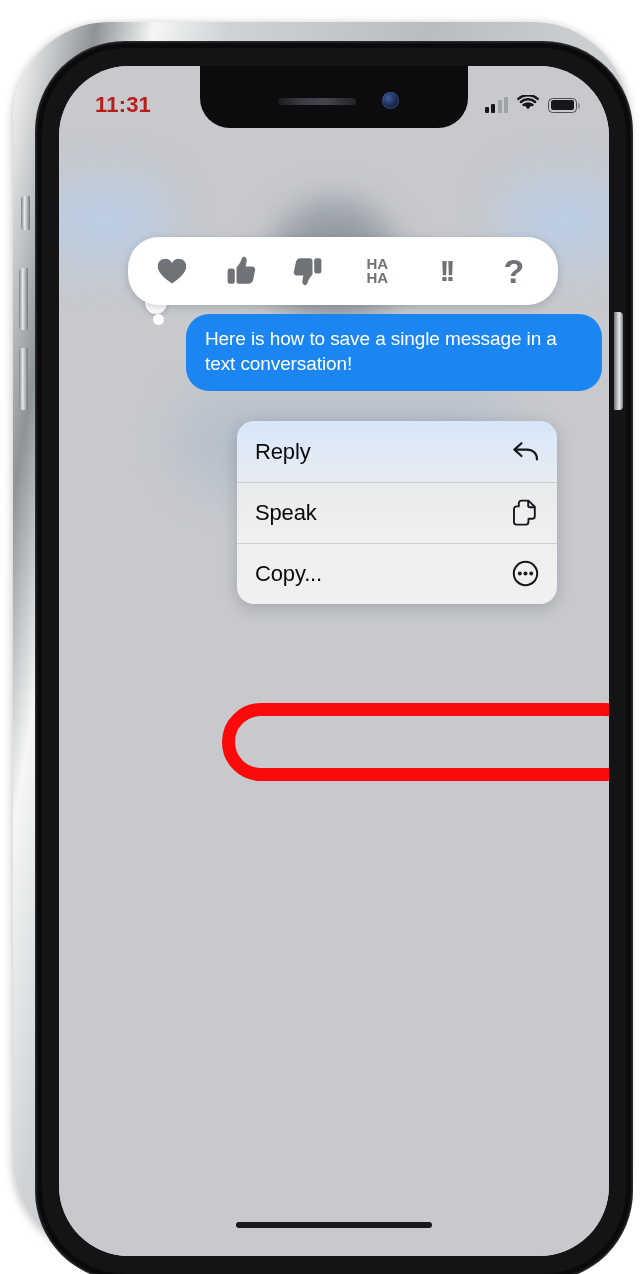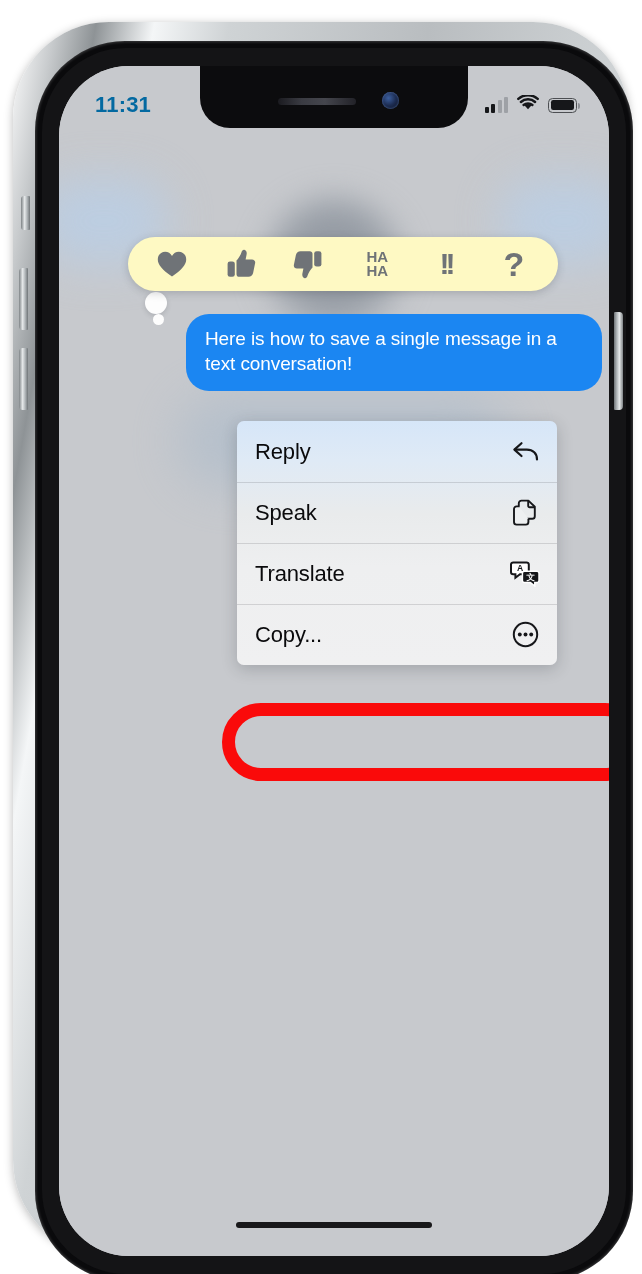--- a/index.html
+++ b/index.html
@@ -83,43 +83,43 @@
     background:radial-gradient(circle at 38% 36%, #3c5f9e 0%, #1d2d52 48%, #0a0d18 100%);
     box-shadow:inset 0 0 2px rgba(110,150,220,.8);
   }
 
   
   #status-bar{
     position:absolute; top:0; left:0; right:0; height:64px; z-index:30;
     display:flex; align-items:center; justify-content:space-between;
     padding:14px 32px 0 36px;
   }
-  #status-time{ font-size:22px; font-weight:700; color:#0369a1; letter-spacing:.2px; }
+  #status-time{ font-size:22px; font-weight:700; color:#b91c1c; letter-spacing:.2px; }
   #status-icons{ display:flex; align-items:center; gap:9px; }
   #cellular-signal-icon{ display:flex; align-items:flex-end; gap:2.5px; height:16px; }
   #cellular-signal-icon i{ display:block; width:4px; border-radius:1px; background:#16171a; }
   #cellular-signal-icon i:nth-child(1){ height:6px; }
   #cellular-signal-icon i:nth-child(2){ height:9.5px; }
   #cellular-signal-icon i:nth-child(3){ height:13px; background:#9ea1a6; }
   #cellular-signal-icon i:nth-child(4){ height:16px; background:#9ea1a6; }
   #battery-icon{
     width:29px; height:15px; border:1.8px solid #4c4e52; border-radius:4.5px;
     padding:1.6px; position:relative;
   }
   #battery-icon::after{
     content:""; position:absolute; right:-4px; top:4.3px;
     width:2.2px; height:6px; border-radius:0 2px 2px 0; background:#8e9196;
   }
   #battery-fill{ width:100%; height:100%; border-radius:2.2px; background:#16171a; }
 
   
   #tapback-bar{
     position:absolute; left:69px; top:171px; z-index:25;
-    width:430px; height:54px; border-radius:31px;
-    background:#fef9c3;
+    width:430px; height:68px; border-radius:31px;
+    background:#ffffff;
     box-shadow:0 2px 9px rgba(40,45,55,.22);
     display:flex; align-items:center; justify-content:space-around;
     padding:0 10px;
   }
   .tapback-item{
     width:52px; height:52px; display:flex; align-items:center; justify-content:center;
     color:#6f7377;
   }
   .tapback-item svg{ display:block; }
   #tapback-tail-1{
@@ -140,21 +140,21 @@
     max-width:416px;
     background:#1b86f2; color:#ffffff;
     border-radius:23px;
     padding:13px 19px 15px 19px;
     font-size:19px; line-height:1.29; letter-spacing:-.1px;
   }
 
   
   #context-menu{
     position:absolute; left:178px; top:355px; z-index:26;
-    width:320px; border-radius:7px; overflow:hidden;
+    width:320px; border-radius:17px; overflow:hidden;
     background:linear-gradient(180deg,#d6e6f8 0%,#dfeaf6 16%,#e9ebec 38%,#eeeff0 60%,#f0f0f1 100%);
     box-shadow:0 4px 16px rgba(30,35,45,.22);
   }
   .menu-row{
     height:61px; display:flex; align-items:center; justify-content:space-between;
     padding:0 17px 0 18px; position:relative;
   }
   .menu-row + .menu-row::before{
     content:""; position:absolute; left:0; right:0; top:0; height:1px;
     background:rgba(60,60,67,.17);
@@ -287,31 +287,20 @@
         <span class="menu-label">Speak</span>
         <span class="menu-icon">
           <svg width="26" height="27" viewBox="0 0 26 27">
             <path d="M9.4 1.6 h7.0 l6.4 6.2 v9.4 a2.6 2.6 0 0 1 -2.6 2.6 h-10.8 a2.6 2.6 0 0 1 -2.6 -2.6 v-13 a2.6 2.6 0 0 1 2.6 -2.6 z" fill="none" stroke="#16171a" stroke-width="1.9" stroke-linejoin="round"></path>
             <path d="M16.2 1.8 v5.2 a1.3 1.3 0 0 0 1.3 1.3 h5.0" fill="none" stroke="#16171a" stroke-width="1.9" stroke-linejoin="round"></path>
             <path d="M16.4 19.8 v3.2 a2.6 2.6 0 0 1 -2.6 2.6 h-9.2 a2.6 2.6 0 0 1 -2.6 -2.6 v-13 a2.6 2.6 0 0 1 2.6 -2.6 h2.4" fill="#eef0f1" stroke="#16171a" stroke-width="1.9" stroke-linejoin="round"></path>
           </svg>
         </span>
       </div>
 
-      <div class="menu-row">
-        <span class="menu-label">Translate</span>
-        <span class="menu-icon">
-          <svg width="30" height="26" viewBox="0 0 30 26">
-            <path d="M3.2 1.4 h13.4 a2.2 2.2 0 0 1 2.2 2.2 v7.4 a2.2 2.2 0 0 1 -2.2 2.2 h-6.6 l-4.6 3.6 v-3.6 h-2.2 a2.2 2.2 0 0 1 -2.2 -2.2 v-7.4 a2.2 2.2 0 0 1 2.2 -2.2 z" fill="#ffffff" stroke="#16171a" stroke-width="2"></path>
-            <text x="10" y="10.4" font-size="8.6" font-weight="700" text-anchor="middle" fill="#16171a" font-family="'Liberation Sans', sans-serif">A</text>
-            <path d="M14.6 10.2 h12.2 a2.2 2.2 0 0 1 2.2 2.2 v7.0 a2.2 2.2 0 0 1 -2.2 2.2 h-2.0 v3.4 l-4.4 -3.4 h-5.8 a2.2 2.2 0 0 1 -2.2 -2.2 v-7.0 a2.2 2.2 0 0 1 2.2 -2.2 z" fill="#16171a" stroke="#ffffff" stroke-width="1.5"></path>
-            <text x="20.8" y="19.2" font-size="8.4" font-weight="700" text-anchor="middle" fill="#ffffff" font-family="'DejaVu Sans', sans-serif">文</text>
-          </svg>
-        </span>
-      </div>
 
 
       <div class="menu-row">
         <span class="menu-label">Copy...</span>
         <span class="menu-icon">
           <svg width="27" height="27" viewBox="0 0 27 27">
             <circle cx="13.5" cy="13.5" r="11.7" fill="none" stroke="#16171a" stroke-width="2"></circle>
             <circle cx="7.8" cy="13.5" r="1.95" fill="#16171a"></circle>
             <circle cx="13.5" cy="13.5" r="1.95" fill="#16171a"></circle>
             <circle cx="19.2" cy="13.5" r="1.95" fill="#16171a"></circle>

